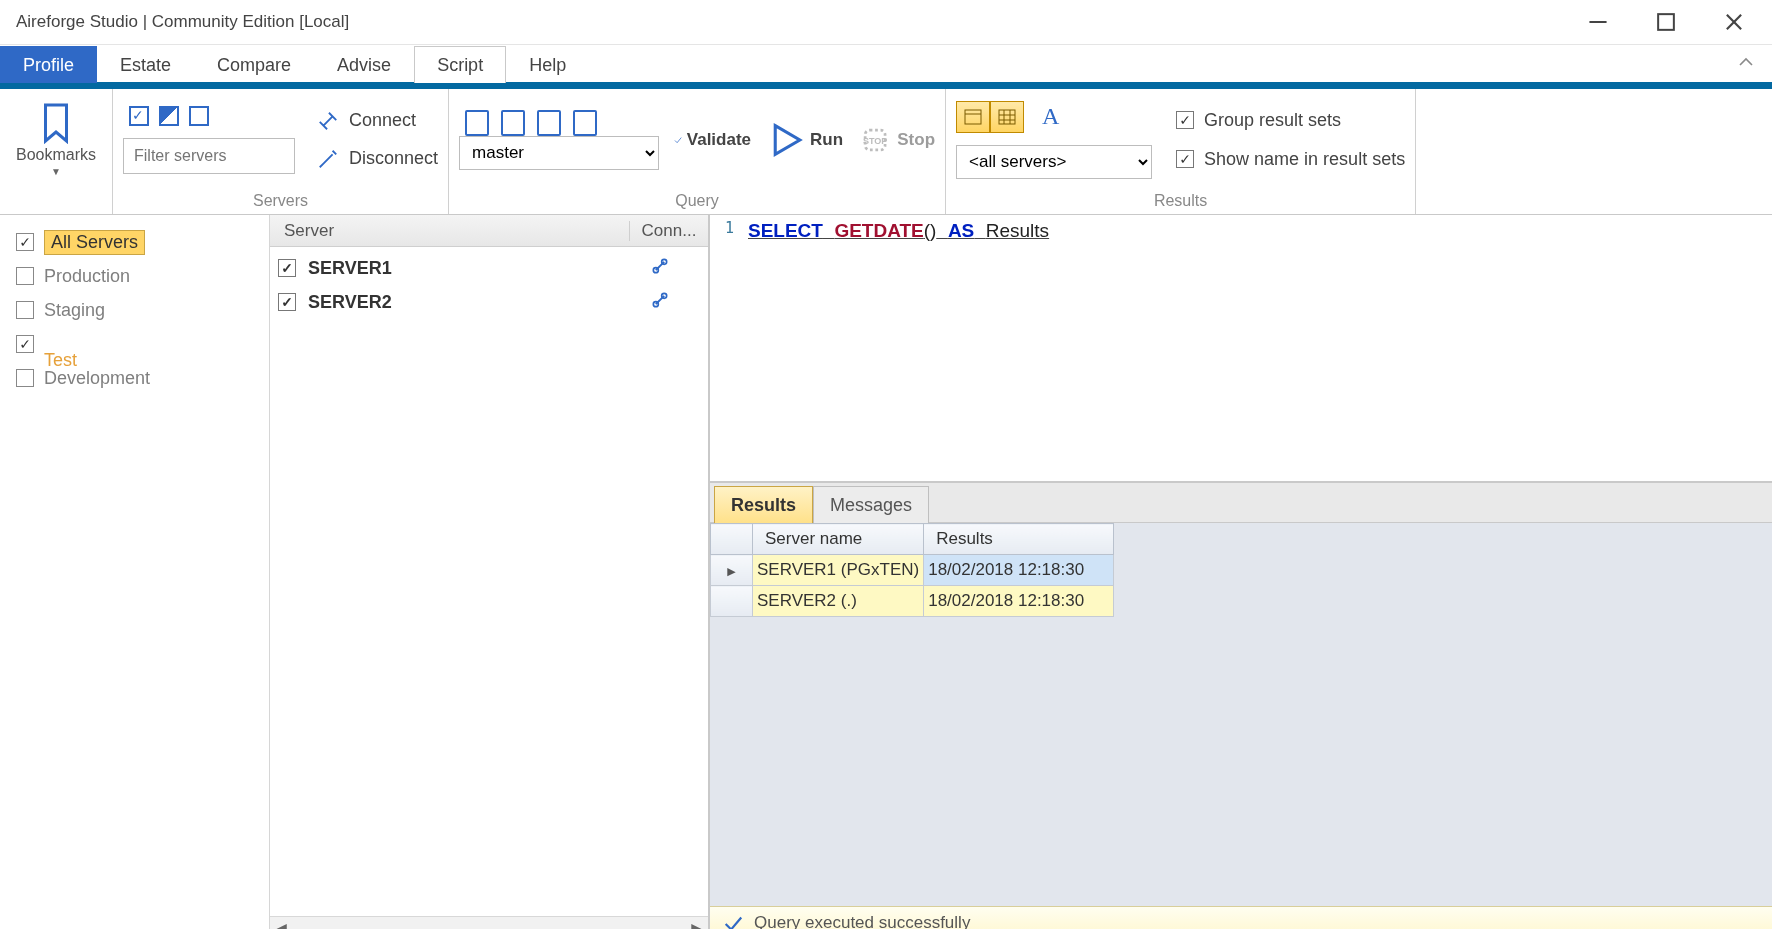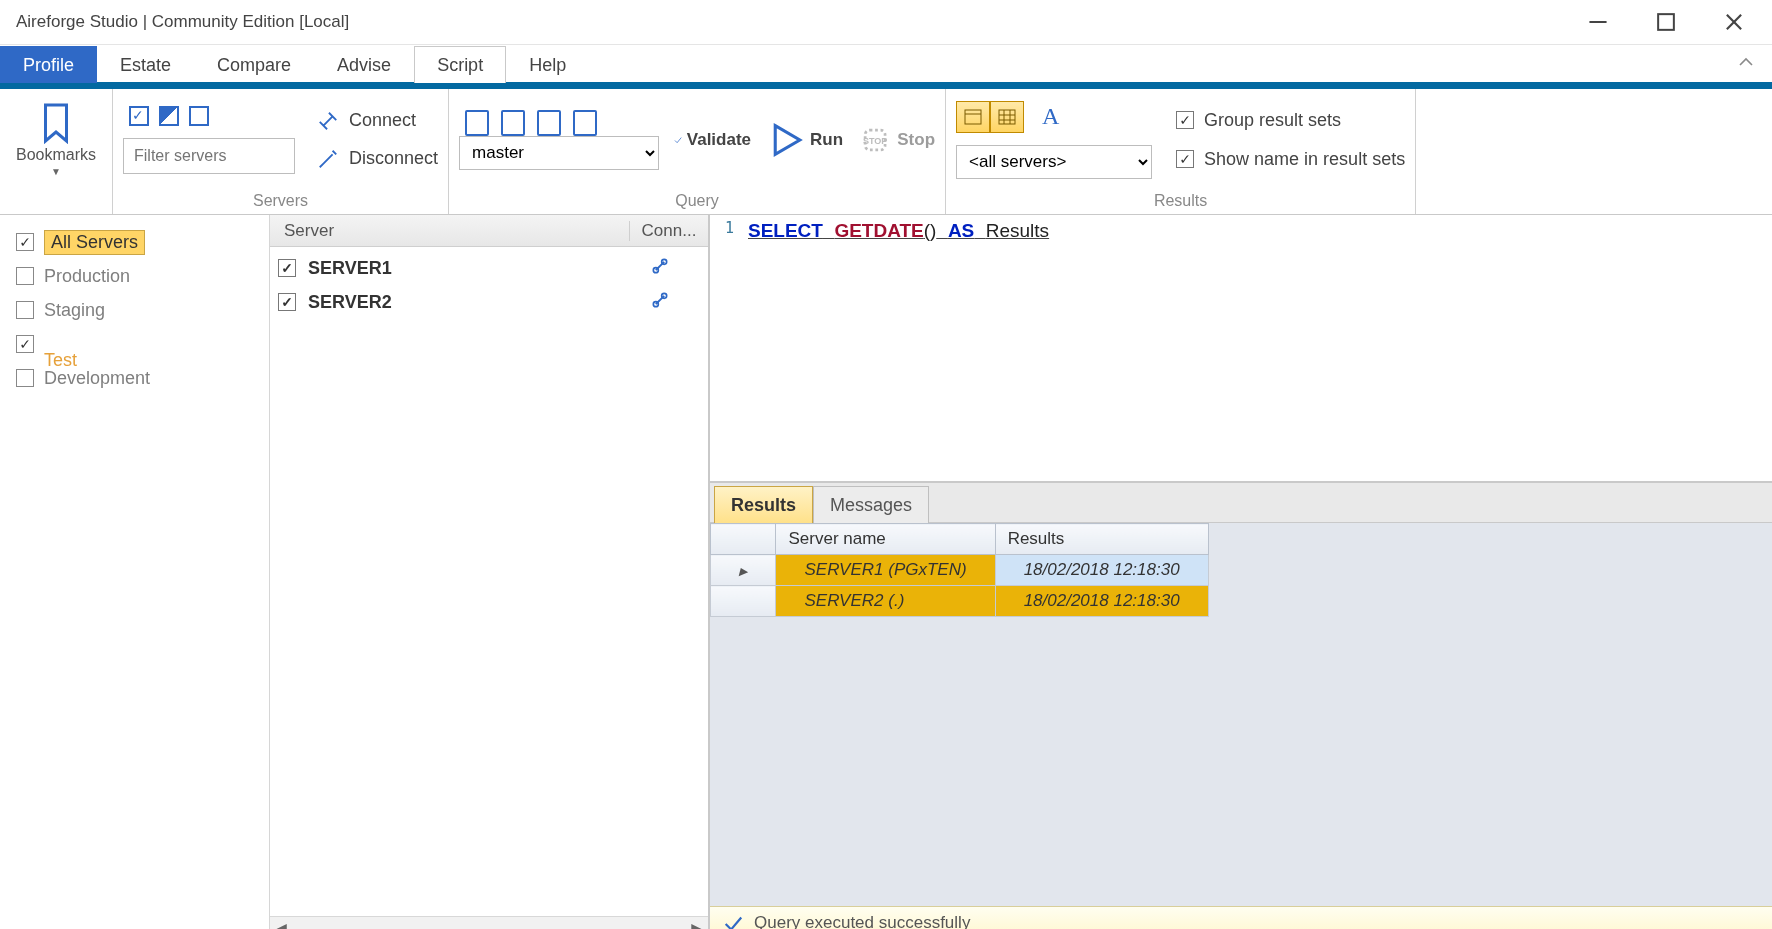--- a/index.html
+++ b/index.html
@@ -90,23 +90,23 @@
 .code   { flex:1; padding:4px 8px 0; font-family:Consolas,monospace; font-size:19px; white-space:pre;text-decoration:underline; }
 .tok-kw { color:#0020c0; font-weight:bold; }
 .tok-fn { color:#a01030; font-weight:bold; }
 .tok-plain { color:#222; }
 
 .tabstrip { display:flex; background:#e9e9e9; border-bottom:1px solid #c9c9c9; height:40px; align-items:flex-end; padding-left:4px; }
 .rtab { padding:8px 16px 7px; border:1px solid #bfbfbf; border-bottom:none; background:#ececec; color:#555; font-size:18px; cursor:pointer; position:relative; top:1px; }
 .rtab.active { background:linear-gradient(#fff2c6,#ffe18a); border-color:#caa544; font-weight:600; color:#333; }
 
 .grid-area { flex:1; background:#e2e6ed; padding:0; overflow:auto; }
-table.grid { border-collapse:collapse; background:#eab308; font-size:17px; }
+table.grid { border-collapse:collapse; background:#fef9c3; font-size:17px; }
 .grid th { background:linear-gradient(#f7f9fc,#e6ebf2); border:1px solid #b9c1cd; padding:5px 12px; font-weight:normal; text-align:left; color:#333; }
-.grid td { border:1px solid #c5cbd4; padding:5px 28px; color:#333;font-style:italic; }
+.grid td { border:1px solid #c5cbd4; padding:5px 4px; color:#333; }
 .grid td.rh { background:linear-gradient(#f7f9fc,#e6ebf2); width:42px; text-align:center; }
 .grid th.rh { background:linear-gradient(#f7f9fc,#e6ebf2); width:42px; }
 .grid td.sel { background:#cfe3f7; }
 tr.selrow td.rh::before { content:"▶"; font-size:11px; color:#555; }
 
 .statusbar { height:32px; background:linear-gradient(#fffef0,#fff7ce); border-top:1px solid #d8ce9a; display:flex; align-items:center; gap:10px; padding:0 12px; color:#555; font-size:17px; }
 .statusbar svg { width:22px; height:22px; }
 </style>
 </head>
 <body>

